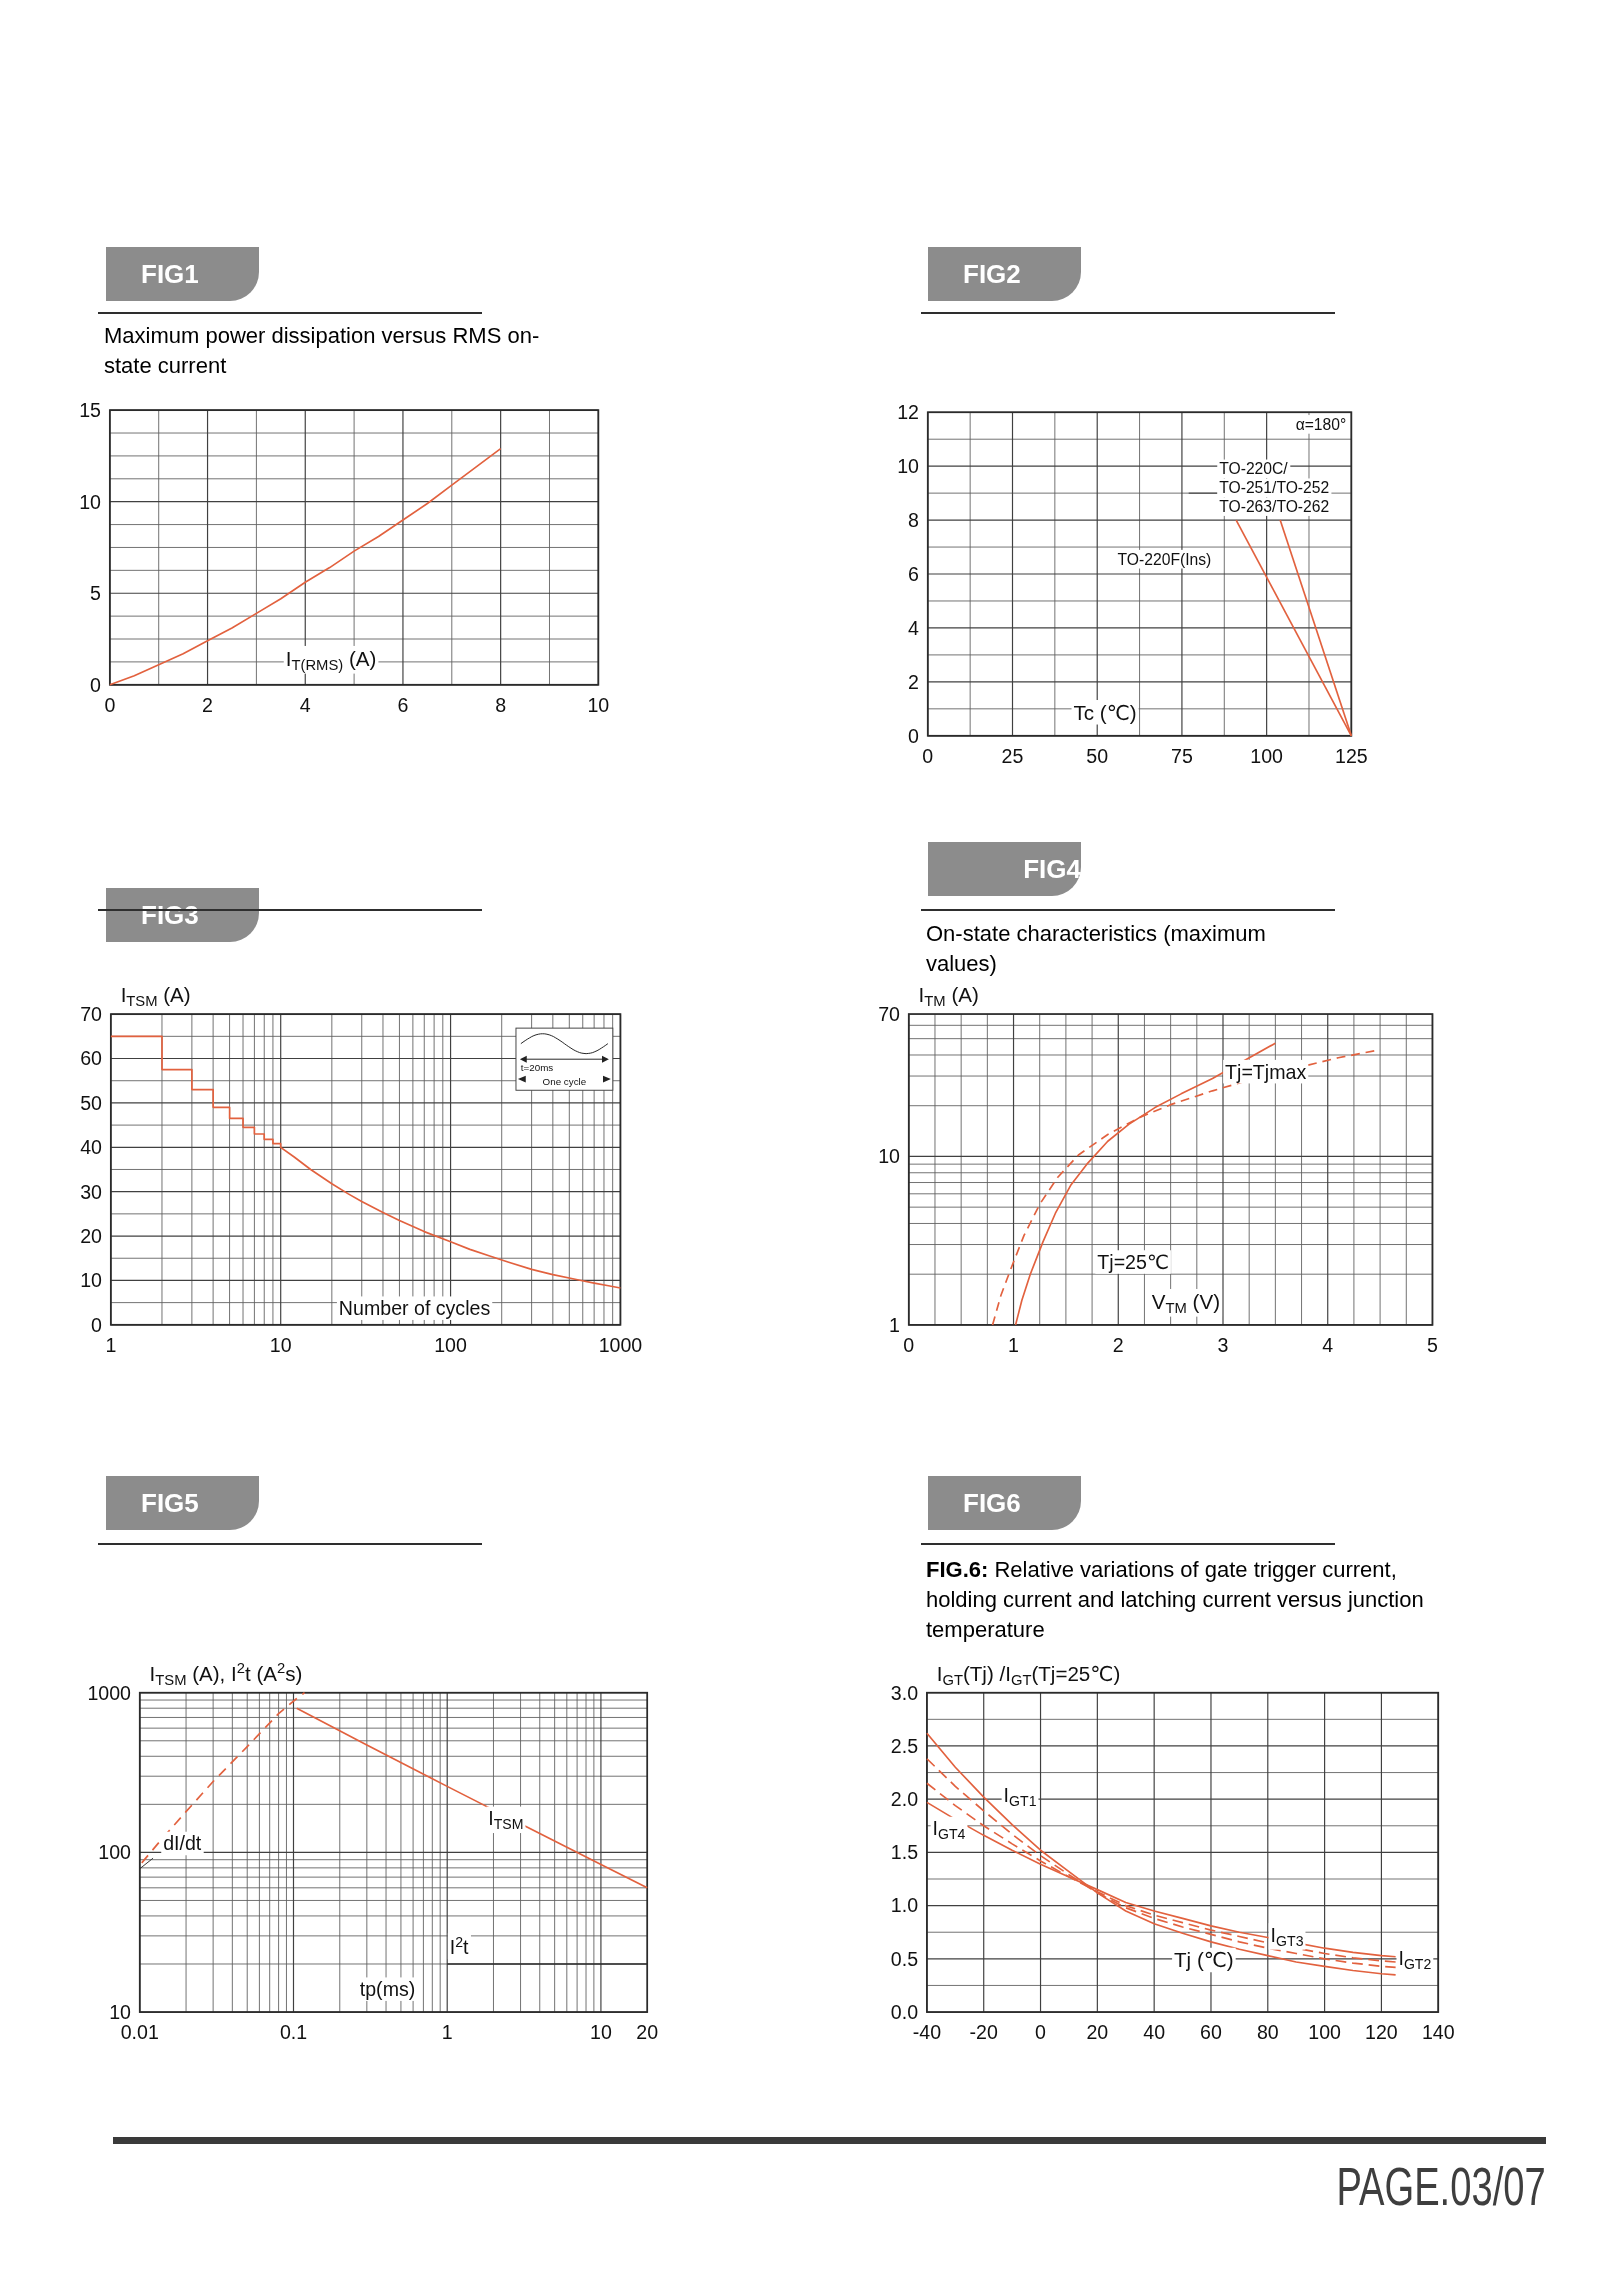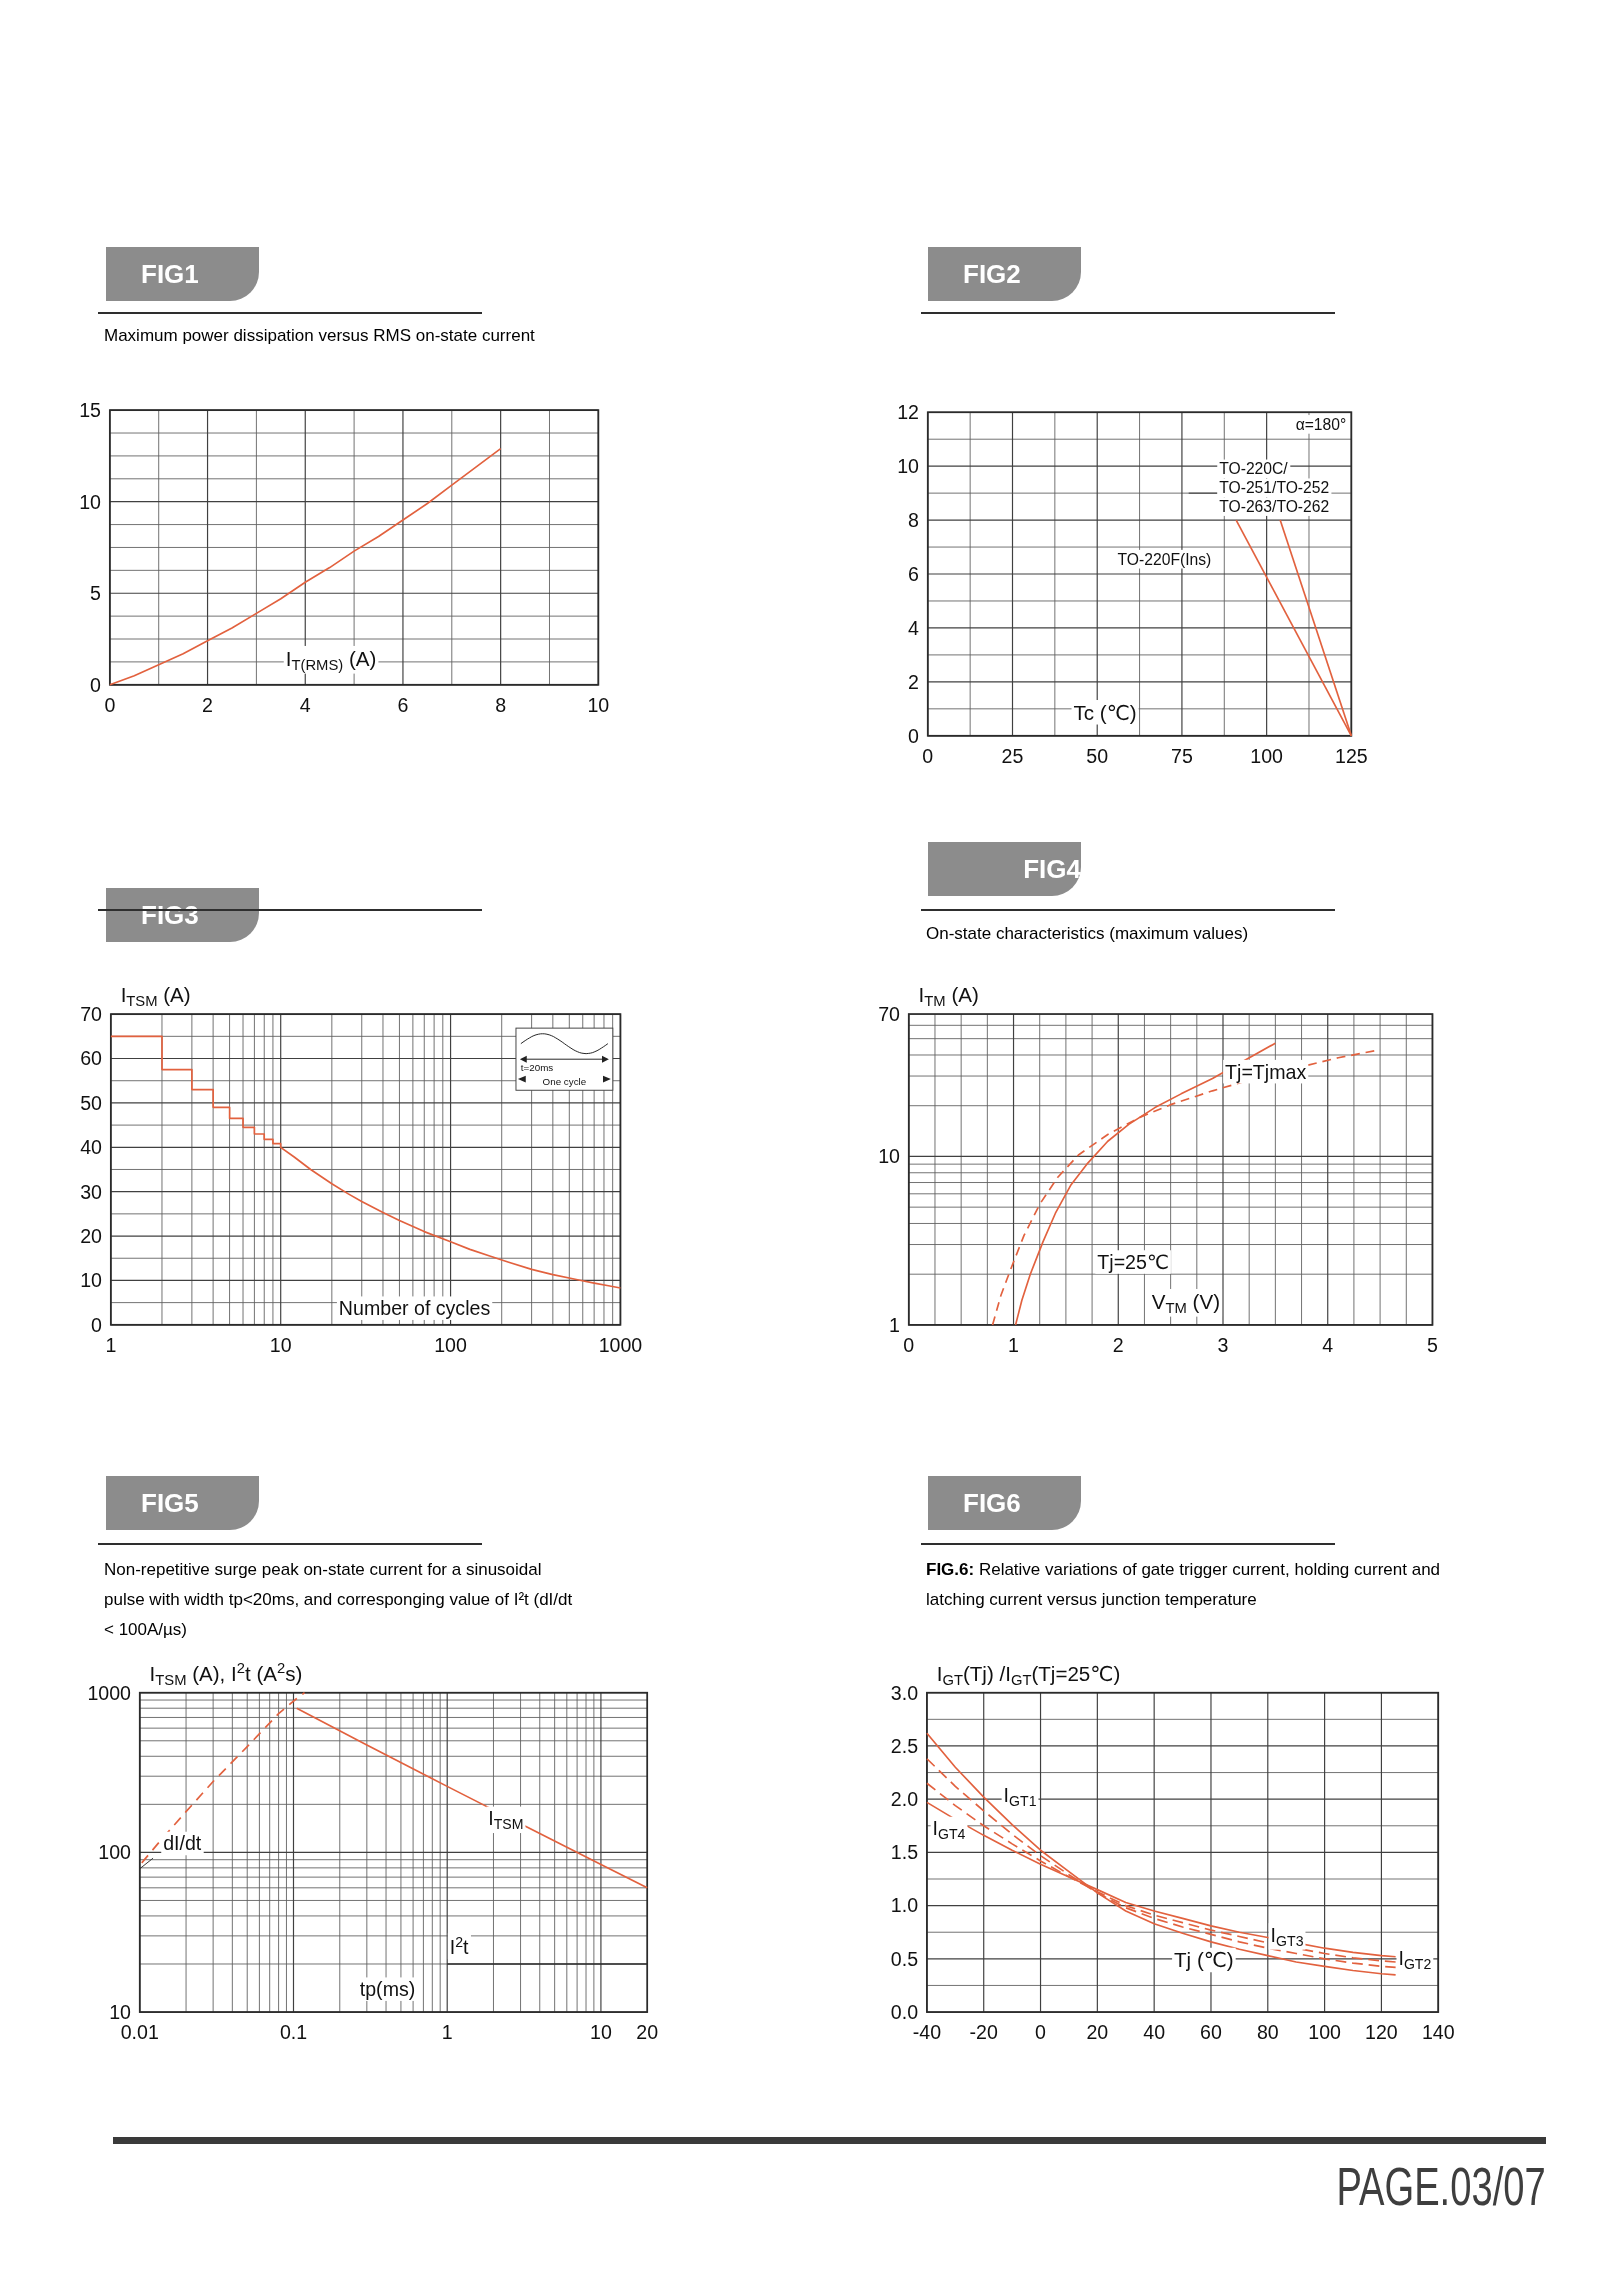--- a/index.html
+++ b/index.html
@@ -1,21 +1,21 @@
 <!DOCTYPE html>
 <html><head>
 <meta charset="utf-8">
 <style>
   html,body{margin:0;padding:0;background:#e8e8e8;}
   .page{position:relative;width:1621px;height:2293px;background:#ffffff;
         font-family:"Liberation Sans","DejaVu Sans",sans-serif;overflow:hidden;margin:0 auto;}
   .badge{position:absolute;width:153px;height:54px;background:#8c8c8c;border-radius:0 0 29px 0;
          color:#fff;font-size:26px;font-weight:bold;line-height:54px;padding-left:35px;box-sizing:border-box;}
   .rule{position:absolute;height:2px;background:#2e2e2e;}
-  .figtitle{position:absolute;font-size:17px;line-height:30px;color:#000;}
+  .figtitle{position:absolute;font-size:22px;line-height:30px;color:#000;}
   .tp{font-weight:bold;}
   svg.chart{position:absolute;}
   svg text{font-family:"Liberation Sans","DejaVu Sans",sans-serif;}
   .footer-bar{position:absolute;background:#3a3a3a;}
   .footer-text{position:absolute;color:#3e3e3e;font-size:53px;
                transform:scaleX(0.72);transform-origin:right center;white-space:nowrap;}
 </style>
 </head>
 <body>
 
@@ -267,23 +267,20 @@
       <rect x="252.24000549316406" y="290.8848876953125" width="77.04685974121094" height="24" fill="#fff"></rect>
       <text x="254.24" y="309.8848822621737" text-anchor="start" font-size="20" fill="#111"><tspan dy="0.0">Tj=25℃</tspan></text>
       <rect x="307.7760009765625" y="330.3502197265625" width="73.640625" height="28.20001220703125" fill="#fff"></rect>
       <text x="309.77599999999995" y="350.3502212579899" text-anchor="start" font-size="21" fill="#111"><tspan dy="0.0">V</tspan><tspan dy="4.2" font-size="15.1">TM</tspan><tspan dy="-4.2"> (V)</tspan></text>
     </svg>
 
   <div class="badge" style="left:106px;top:1476px;">
     <span>FIG5</span>
   </div>
   <div class="rule" style="left:98px;top:1543px;width:384px;"></div>
-  <div class="figtitle" style="left:104px;top:1555px;width:472px;">
-    <span>Non-repetitive surge peak on-state current for a sinusoidal pulse with width tp&lt;20ms, and corresponging value of I²t (dI/dt &lt; 100A/µs)</span>
-  </div>
   <svg class="chart" id="chart-4" style="left:69px;top:1632px;" width="600" height="431" viewBox="0 0 612 440">
       <line x1="119.23784332731495" y1="62" x2="119.23784332731495" y2="388" stroke="#606060" stroke-width="0.9"></line>
       <line x1="146.87021028873528" y1="62" x2="146.87021028873528" y2="388" stroke="#606060" stroke-width="0.9"></line>
       <line x1="166.4756866546299" y1="62" x2="166.4756866546299" y2="388" stroke="#606060" stroke-width="0.9"></line>
       <line x1="181.68287556358007" y1="62" x2="181.68287556358007" y2="388" stroke="#606060" stroke-width="0.9"></line>
       <line x1="194.1080536160502" y1="62" x2="194.1080536160502" y2="388" stroke="#606060" stroke-width="0.9"></line>
       <line x1="204.61339197232357" y1="62" x2="204.61339197232357" y2="388" stroke="#606060" stroke-width="0.9"></line>
       <line x1="213.71352998194482" y1="62" x2="213.71352998194482" y2="388" stroke="#606060" stroke-width="0.9"></line>
       <line x1="221.74042057747053" y1="62" x2="221.74042057747053" y2="388" stroke="#606060" stroke-width="0.9"></line>
       <line x1="276.15856221821" y1="62" x2="276.15856221821" y2="388" stroke="#606060" stroke-width="0.9"></line>

